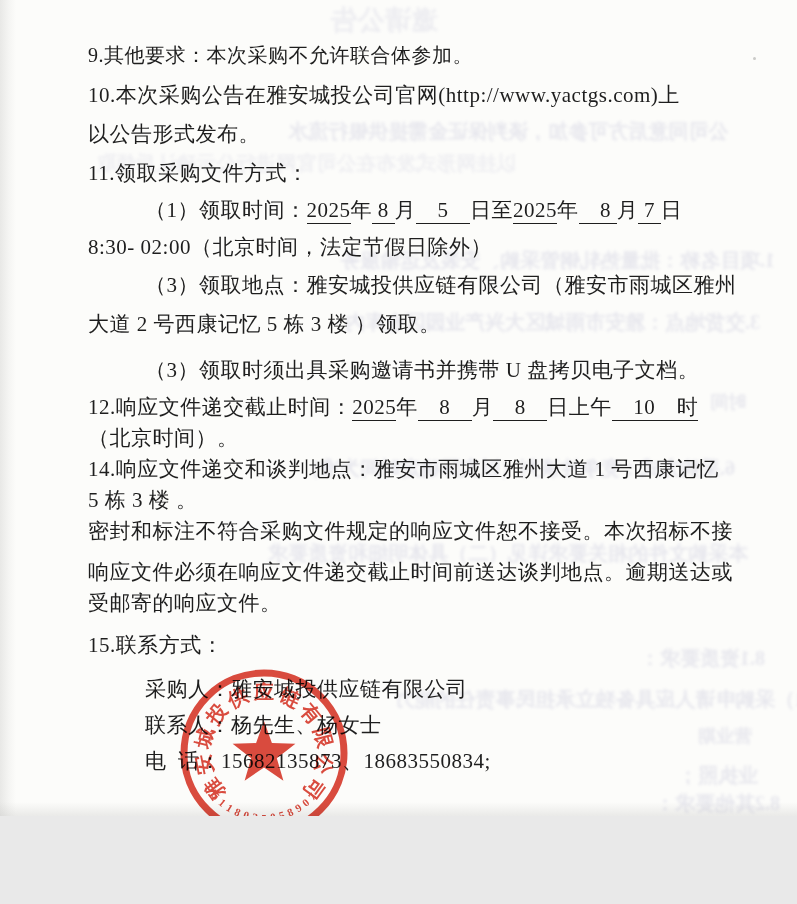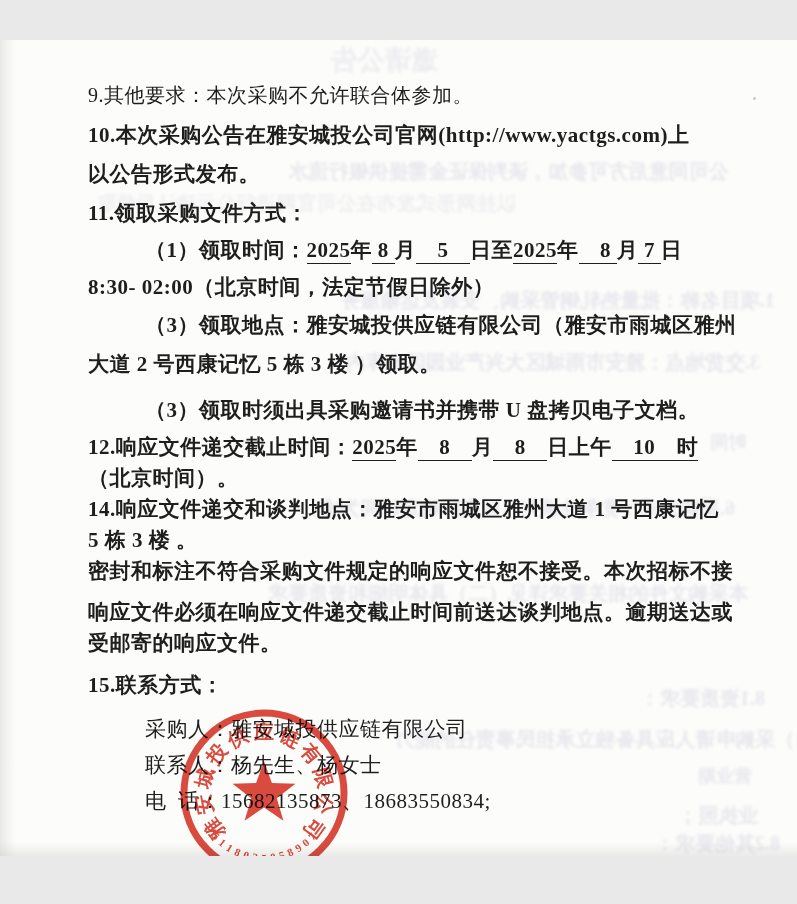--- a/index.html
+++ b/index.html
@@ -3,36 +3,35 @@
 <meta charset="utf-8">
 <style>
   html,body{margin:0;padding:0;}
   body{width:797px;height:904px;overflow:hidden;background:#e9e9e9;}
   .page{
     position:relative;width:797px;height:816px;
     background:#fcfcfa;
     font-family:"Liberation Serif","DejaVu Serif",serif;
     color:#1e1e1e;
     overflow:hidden;
-    margin-top:40px;
   }
   .scan-edge-left{
     position:absolute;left:0;top:0;width:16px;height:904px;
     background:linear-gradient(90deg,#d8d8d6 0%,#efefed 55%,rgba(252,252,250,0) 100%);
     opacity:.55;
   }
   .scan-shade-bottom{
     position:absolute;left:0;bottom:0;width:100%;height:14px;
     background:linear-gradient(0deg,rgba(180,180,178,.25),rgba(252,252,250,0));
   }
   .doc{
     position:absolute;left:88px;top:40px;width:660px;
     font-size:21px;letter-spacing:.5px;
   }
-  .line{line-height:31px;white-space:pre;font-weight:700;}
+  .line{line-height:31px;white-space:pre;font-weight:400;}
   .rg{font-weight:400;}
   .ind{padding-left:57px;}
   .u{
     display:inline-block;
     border-bottom:1.6px solid #1e1e1e;
     white-space:pre;
     line-height:26px;
   }
   
   .bleed{

